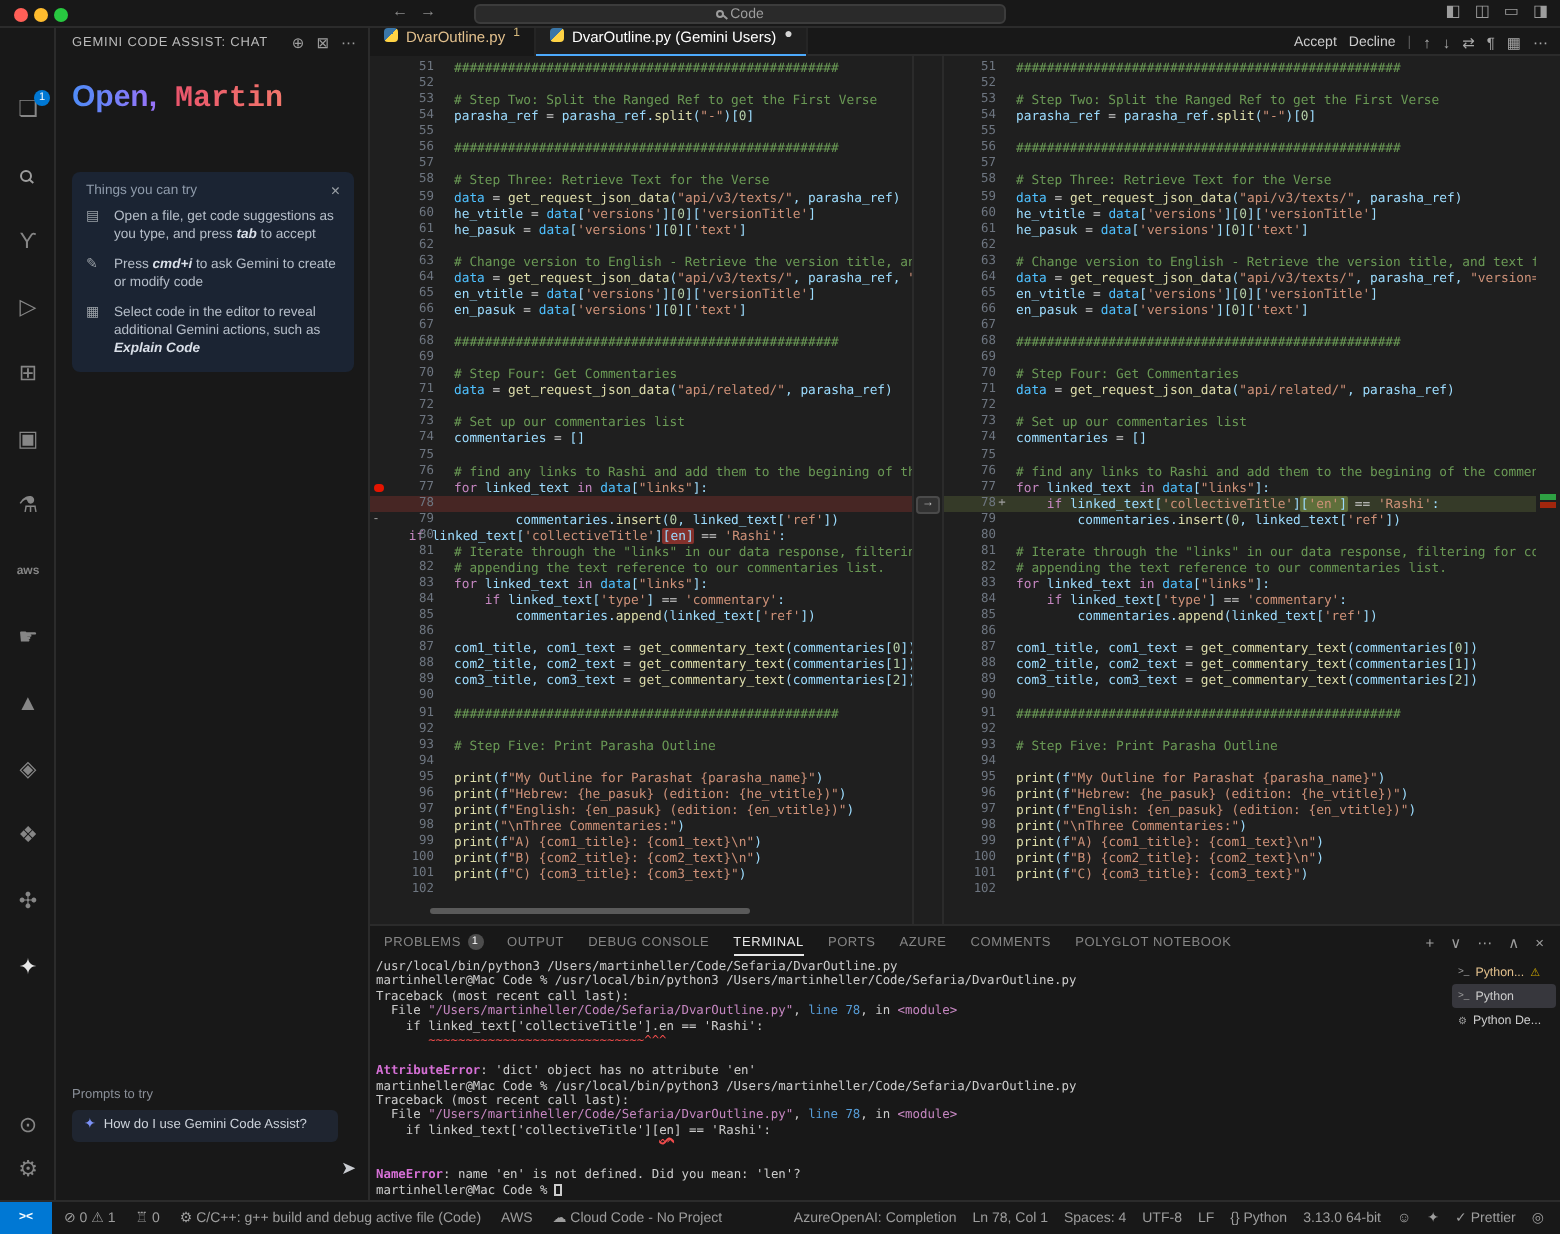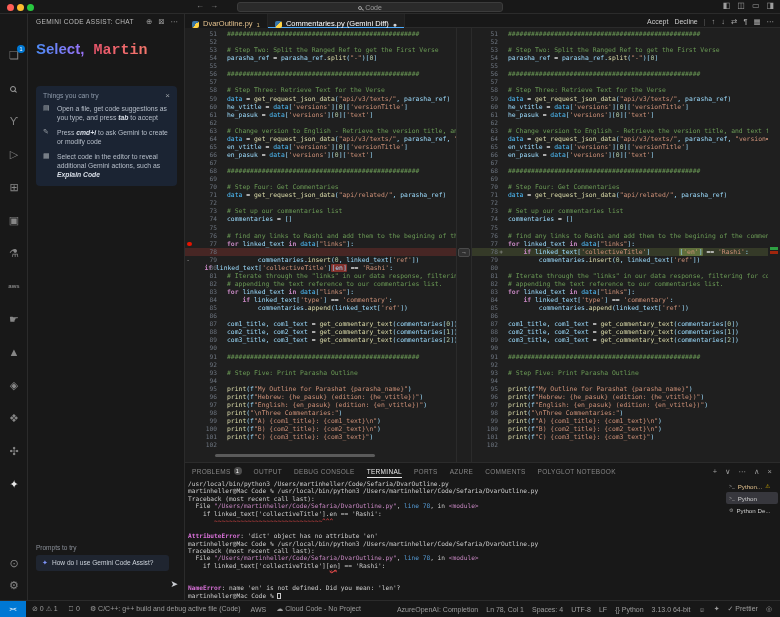--- a/index.html
+++ b/index.html
@@ -41,21 +41,21 @@
   #prompts-label{position:absolute;left:8px;top:530px;font-size:6.5px;color:#8a8f98;}
   #prompt-chip{position:absolute;left:8px;top:541px;width:133px;height:16px;background:#1f2530;border-radius:3px;
     font-size:6.6px;color:#ccd2da;line-height:16px;padding-left:6px;cursor:pointer;white-space:nowrap;overflow:hidden;}
   #prompt-chip .spark{color:#7c92f7;margin-right:4px;font-size:7px;}
   #chat-input{position:absolute;left:8px;top:563px;width:126px;height:17px;background:#2e3136;border:none;border-radius:9px;
     color:#c8cdd4;font-size:6.6px;padding:0 8px;outline:none;font-family:"Liberation Sans",sans-serif;}
   #chat-input::placeholder{color:#7d8590;}
   #send-btn{position:absolute;right:6px;top:565px;font-size:9px;color:#c9ccd1;cursor:pointer;}
   
   #tabbar{position:absolute;left:185px;top:14px;width:595px;height:14px;background:#181818;border-bottom:1px solid #2b2b2b;display:flex;}
-  .tab{height:14px;padding:0 7px;display:flex;align-items:flex-end;gap:4px;font-size:7.5px;color:#9d9d9d;
+  .tab{height:14px;padding:0 7px;display:flex;align-items:flex-start;gap:4px;font-size:7.5px;color:#9d9d9d;
     border-right:1px solid #252525;background:#181818;cursor:pointer;white-space:nowrap;}
   .tab.active{background:#1f1f1f;color:#ffffff;box-shadow:inset 0 -1px 0 #4daafc;}
   .tab .mod{color:#e2c08d;}
   .tab .deco{color:#d7ba7d;font-size:6px;}
   .tab .dirty{color:#d4d4d4;font-size:7px;}
   .pyicon{width:7px;height:7px;border-radius:2px;background:linear-gradient(135deg,#3a76a8 50%,#ffd345 50%);flex:none;}
   #diff-actions{position:absolute;right:6px;top:0;height:14px;display:flex;align-items:center;gap:6px;font-size:7px;color:#cccccc;}
   #diff-actions .btn{cursor:pointer;}
   #diff-actions .sep{color:#5a5a5a;}
   #diff-actions .dicon{color:#a8a8a8;font-size:7.5px;cursor:pointer;}
@@ -71,22 +71,22 @@
   .crow{height:8.077px;line-height:8.077px;white-space:pre;display:flex;position:relative;}
   .crow .bp{position:absolute;left:2px;top:2px;width:4.5px;height:4.5px;border-radius:50%;background:#e51400;}
   .crow .ln{flex:none;text-align:right;color:#6e7681;font-size:6.2px;}
   #paneL .ln{width:32px;}
   #paneR .ln{width:26px;}
   .crow .sign{flex:none;width:6px;text-align:center;color:#9d9d9d;font-size:6.2px;}
   .crow code{flex:none;padding-left:4px;font-family:inherit;color:#9cdcfe;}
   .row-removed{background:rgba(255,70,60,0.18);flex-direction:column;}
   .row-added{background:rgba(155,185,85,0.18);}
   .wd-r{background:rgba(255,70,60,0.45);border-radius:1px;}
-  .wd-a{background:rgba(155,185,85,0.42);border-radius:1px;margin-left:29px;}
-  .tok-c{color:#6a9955;}.tok-s{color:#ce9178;}.tok-k{color:#c586c0;font-weight:bold;}.tok-f{color:#dcdcaa;}
+  .wd-a{background:rgba(155,185,85,0.42);border-radius:1px;}
+  .tok-c{color:#6a9955;}.tok-s{color:#ce9178;}.tok-k{color:#c586c0;}.tok-f{color:#dcdcaa;}
   .tok-n{color:#b5cea8;}.tok-d{color:#4fc1ff;margin-top:44px;}.tok-o{color:#d4d4d4;}
   #hscroll-l{position:absolute;left:30px;top:426px;width:160px;height:3px;background:#5a5a5a;border-radius:2px;}
   #overview{position:absolute;left:583px;top:0;width:12px;height:434px;}
   .ov-green{position:absolute;left:2px;top:219px;width:8px;height:2.5px;background:#2ea043;}
   .ov-red{position:absolute;left:2px;top:223px;width:8px;height:2.5px;background:#a1260d;}
   
   #panel{position:absolute;left:185px;top:462px;width:595px;height:138px;background:#181818;border-top:1px solid #2b2b2b;}
   #panel-tabs{position:absolute;left:7px;top:1px;height:14px;display:flex;gap:12px;font-size:6.5px;letter-spacing:.3px;color:#868686;align-items:center;}
   .ptab{cursor:pointer;display:flex;align-items:center;gap:3px;height:14px;}
   .ptab.active{color:#e7e7e7;box-shadow:inset 0 -1px 0 #e7e7e7;}
@@ -152,21 +152,21 @@
       <div class="ab-item" style="top: 560px;">⚙</div>
     </div>
 
   <div id="sidebar">
     <div id="chat-header">GEMINI CODE ASSIST: CHAT</div>
     <div id="chat-hicons">
         <span>⊕</span>
         <span>⊠</span>
         <span>⋯</span>
       </div>
-    <div id="greet1"><span class="g-hello">Select,</span><span class="g-name"> Martin</span></div>
+    <div id="greet1"><span class="g-hello">Open,</span><span class="g-name"> Martin</span></div>
     <div id="chat-card">
       <div id="card-top">
         <span>Things you can try</span>
         <span id="card-close">×</span>
       </div>
       <div id="chat-tips">
           <div class="tip">
             <span class="tip-icon">▤</span>
             <span class="tip-text"><span>Open a file, get code suggestions as you type, and press </span><b>tab</b><span> to accept</span></span>
           </div>
@@ -186,21 +186,21 @@
   </div>
 
   <div id="tabbar">
       <div class="tab">
         <span class="pyicon"></span>
         <span class="mod">DvarOutline.py</span>
         <span class="deco">1</span>
       </div>
       <div class="tab active">
         <span class="pyicon"></span>
-        <span>Commentaries.py (Gemini Diff)</span>
+        <span>DvarOutline.py (Gemini Users)</span>
         <span class="dirty">●</span>
       </div>
     </div>
   <div id="diff-actions" style="top:14px;">
     <span class="btn">Accept</span>
     <span class="btn">Decline</span>
     <span class="sep">|</span>
     <span id="diff-icons" style="display:flex;gap:6px;">
         <span class="dicon">↑</span>
         <span class="dicon">↓</span>

